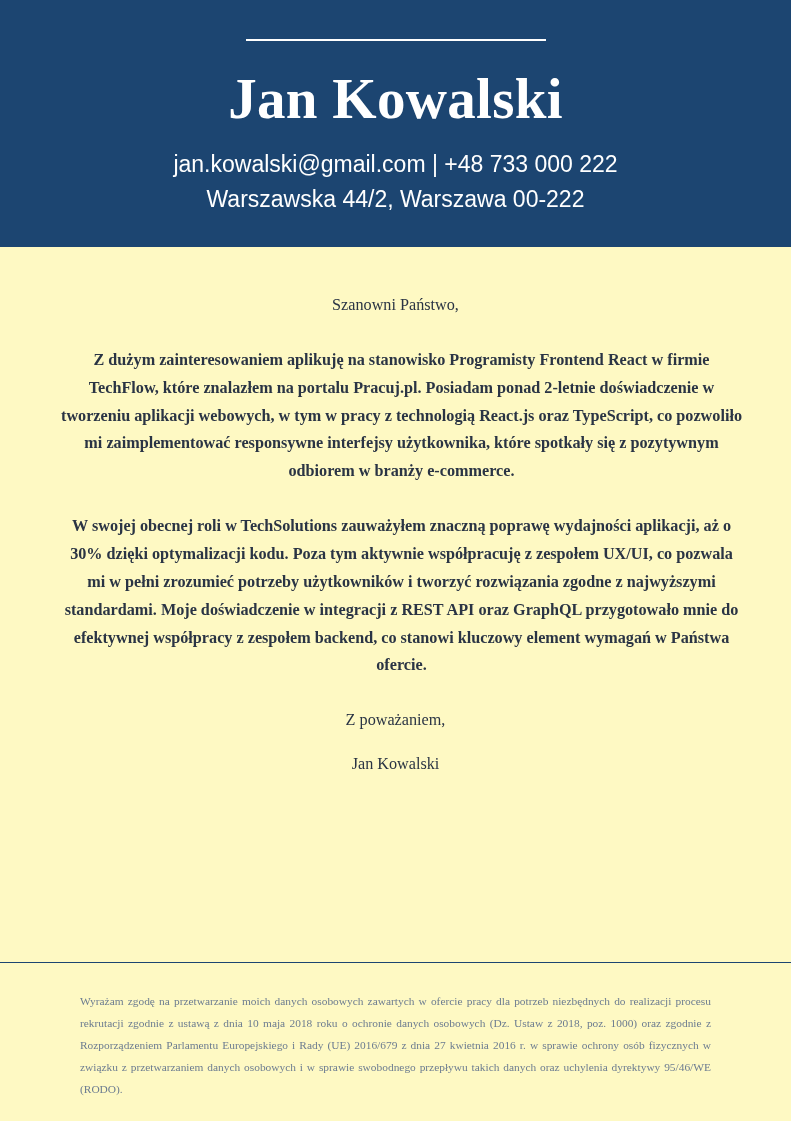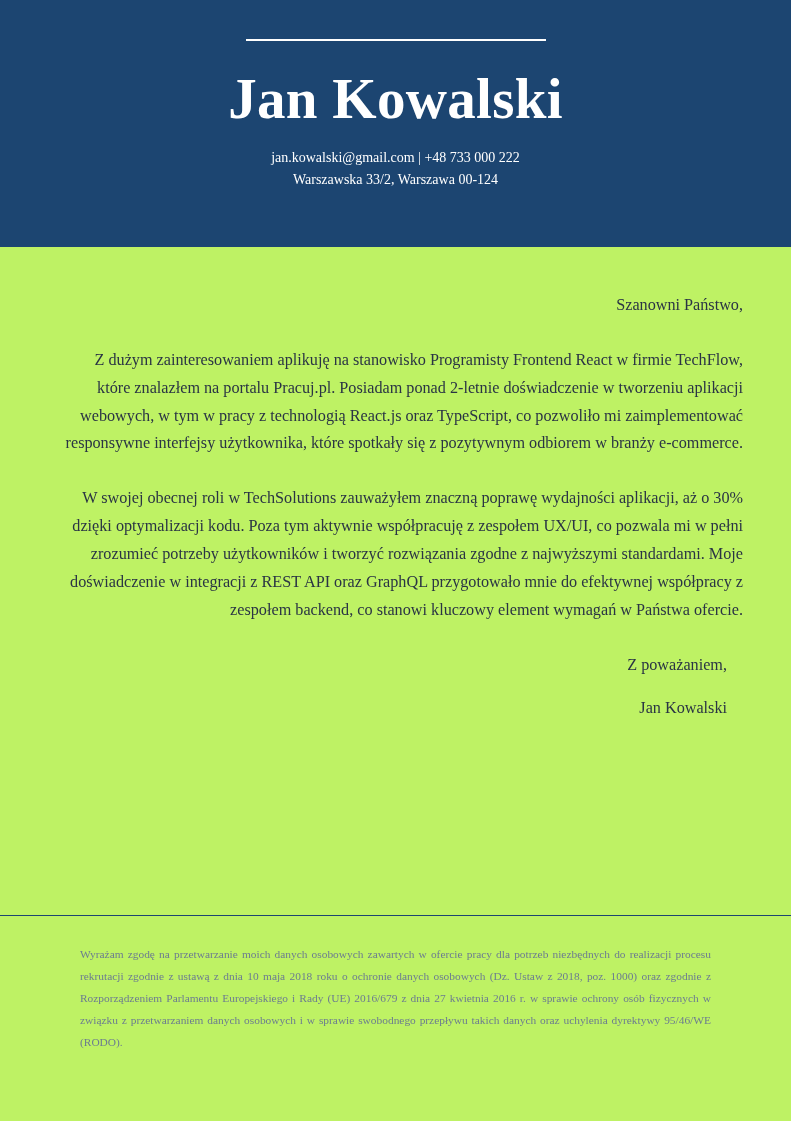--- a/index.html
+++ b/index.html
@@ -10,21 +10,21 @@
     width: 791px;
     height: 1121px;
     background: #ffffff;
     font-family: "Liberation Serif", "DejaVu Serif", serif;
     overflow: hidden;
   }
   .page {
     position: relative;
     width: 791px;
     height: 1121px;
-    background: #bef264;
+    background: #fef9c3;
     display: flex;
     flex-direction: column;
   }
 
   
   .header {
     background: #1c4571;
     height: 247px;
     box-sizing: border-box;
     padding-top: 39px;
@@ -44,86 +44,87 @@
     font-size: 57px;
     font-weight: 700;
     color: #ffffff;
     line-height: 1.05;
     letter-spacing: 0.3px;
     text-align: center;
     margin: 0 0 18px 0;
     white-space: nowrap;
   }
   .contact-line {
-    font-family: Liberation Serif, serif;
-    font-size: 14px;
+    font-family: Liberation Sans, sans-serif;
+    font-size: 23px;
     color: #ffffff;
     line-height: 1.55;
     text-align: center;
     margin: 0;
     white-space: nowrap;
   }
 
   
   .body-area {
     flex: 1 1 auto;
     position: relative;
     padding: 45px 48px 0 48px;
     box-sizing: border-box;
   }
   .letter-block {
     width: 695px;
     color: #2a3444;
     font-family: "Liberation Serif", "DejaVu Serif", serif;
     font-size: 16.2px;
     line-height: 1.72;
-    text-align: right;
+    text-align: center;
   }
   .salutation {
     margin: 0 0 27px 0;
   }
   .letter-para {
     margin: 0 0 27px 12px;
+    font-weight: bold;
   }
   .closing {
     margin: 18px 0 0 0;
   }
   .closing-line {
     margin: 16px;
     line-height: 1.72;
   }
 
   
   .footer {
     flex: none;
     border-top: 1.5px solid #1c4571;
     padding: 28px 80px 16px 80px;
     box-sizing: border-box;
-    height: 206px;
+    height: 159px;
   }
   .gdpr-text {
     font-family: "Liberation Serif", "DejaVu Serif", serif;
     font-size: 11.4px;
     line-height: 1.92;
     color: #6c7c90;
     text-align: justify;
     margin: 0;
     width: 631px;
   }
 </style>
 </head>
 <body>
 
 <div class="page">
 
   <header class="header">
     <div class="header-rule"></div>
     <h1 class="name-title">Jan Kowalski</h1>
     <p class="contact-line">jan.kowalski@gmail.com | +48 733 000 222</p>
-    <p class="contact-line">Warszawska 33/2, Warszawa 00-124</p>
+    <p class="contact-line">Warszawska 44/2, Warszawa 00-222</p>
   </header>
 
   <main class="body-area">
     <div class="letter-block">
       <p class="salutation">Szanowni Państwo,</p>
       <p class="letter-para">Z dużym zainteresowaniem aplikuję na stanowisko Programisty Frontend React w firmie TechFlow, które znalazłem na portalu Pracuj.pl. Posiadam ponad 2-letnie doświadczenie w tworzeniu aplikacji webowych, w tym w pracy z technologią React.js oraz TypeScript, co pozwoliło mi zaimplementować responsywne interfejsy użytkownika, które spotkały się z pozytywnym odbiorem w branży e-commerce.</p>
       <p class="letter-para">W swojej obecnej roli w TechSolutions zauważyłem znaczną poprawę wydajności aplikacji, aż o 30% dzięki optymalizacji kodu. Poza tym aktywnie współpracuję z zespołem UX/UI, co pozwala mi w pełni zrozumieć potrzeby użytkowników i tworzyć rozwiązania zgodne z najwyższymi standardami. Moje doświadczenie w integracji z REST API oraz GraphQL przygotowało mnie do efektywnej współpracy z zespołem backend, co stanowi kluczowy element wymagań w Państwa ofercie.</p>
       <div class="closing">
         <p class="closing-line">Z poważaniem,</p>
         <p class="closing-line">Jan Kowalski</p>

